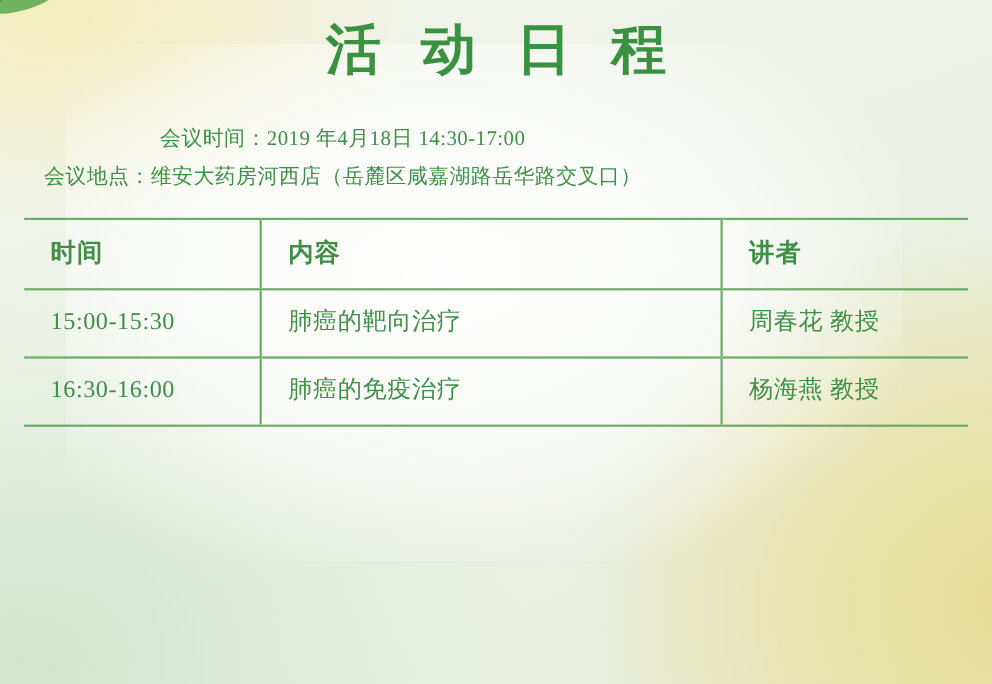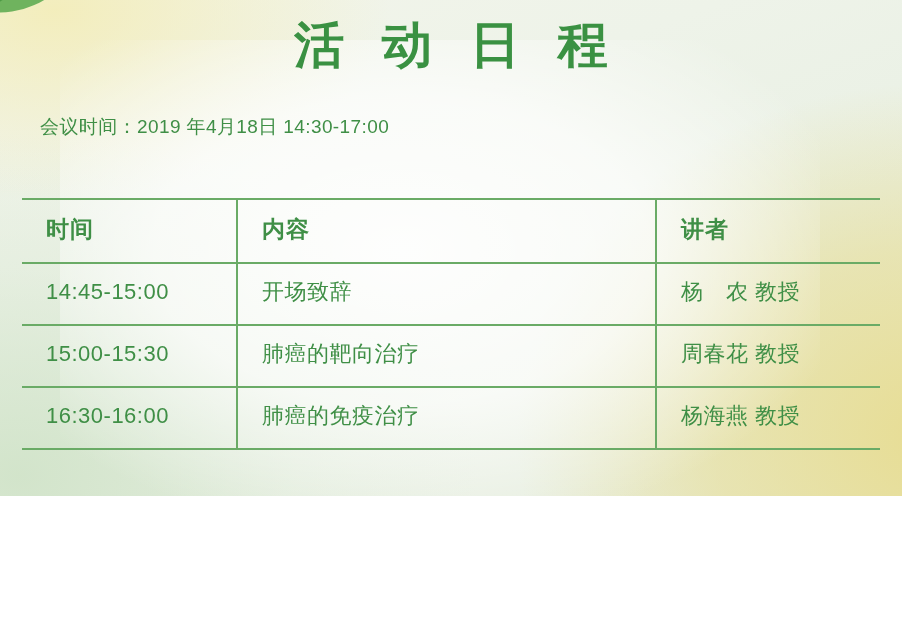--- a/index.html
+++ b/index.html
@@ -11,31 +11,32 @@
     width: 902px;
     height: 622px;
     overflow: hidden;
     font-family: "Liberation Sans", "DejaVu Sans", sans-serif;
   }
 
   
   #poster {
     position: relative;
     width: 902px;
-    height: 496px;
+    height: 622px;
     overflow: hidden;
     background:
       
       radial-gradient(ellipse 620px 520px at 104% 88%, rgba(231,219,140,0.92) 0%, rgba(231,219,140,0.55) 36%, rgba(231,219,140,0.0) 68%),
       
       radial-gradient(ellipse 420px 240px at 6% 2%, rgba(243,236,180,0.85) 0%, rgba(243,236,180,0.35) 45%, rgba(243,236,180,0) 80%),
       
       radial-gradient(ellipse 560px 420px at 2% 96%, rgba(206,226,198,0.85) 0%, rgba(215,231,208,0.35) 50%, rgba(222,234,216,0) 82%),
       
       linear-gradient(160deg, #f3f5ea 0%, #eef3e9 32%, #e9f0e4 62%, #e7eedf 100%);
+    font-family: Liberation Serif, serif;
   }
 
   
   #bg-wash {
     position: absolute;
     left: 60px;
     top: 40px;
     width: 760px;
     height: 470px;
     background: radial-gradient(ellipse at 45% 45%, rgba(255,255,255,0.92) 0%, rgba(255,255,255,0.70) 42%, rgba(255,255,255,0.0) 78%);
@@ -132,42 +133,38 @@
 
   <svg id="leaf" viewBox="0 0 90 48" aria-hidden="true">
     <path d="M2,42 C16,16 46,2 86,6 C70,30 38,46 2,42 Z" fill="#6fb35e"></path>
     <path d="M2,42 C20,24 48,12 86,6" fill="none" stroke="#4e9a46" stroke-width="2"></path>
   </svg>
 
   <div id="title">活 动 日 程</div>
 
   <div id="meta">
     <span class="meta-line">会议时间：2019 年4月18日  14:30-17:00</span>
+    <span class="meta-line">会议地点：维安大药房河西店（岳麓区咸嘉湖路岳华路交叉口）</span>
   </div>
 
   <table id="schedule">
     <colgroup>
       <col class="c-time">
       <col class="c-content">
       <col class="c-speaker">
     </colgroup>
     <thead>
       <tr>
         <th>时间</th>
         <th class="sep">内容</th>
         <th class="sep">讲者</th>
       </tr>
     </thead>
     <tbody>
       <tr>
-        <td>14:45-15:00</td>
-        <td class="sep">开场致辞</td>
-        <td class="sep">杨　农 教授</td>
-      </tr>
-      <tr>
         <td>15:00-15:30</td>
         <td class="sep">肺癌的靶向治疗</td>
         <td class="sep">周春花 教授</td>
       </tr>
       <tr>
         <td>16:30-16:00</td>
         <td class="sep">肺癌的免疫治疗</td>
         <td class="sep">杨海燕 教授</td>
       </tr>
     </tbody>

